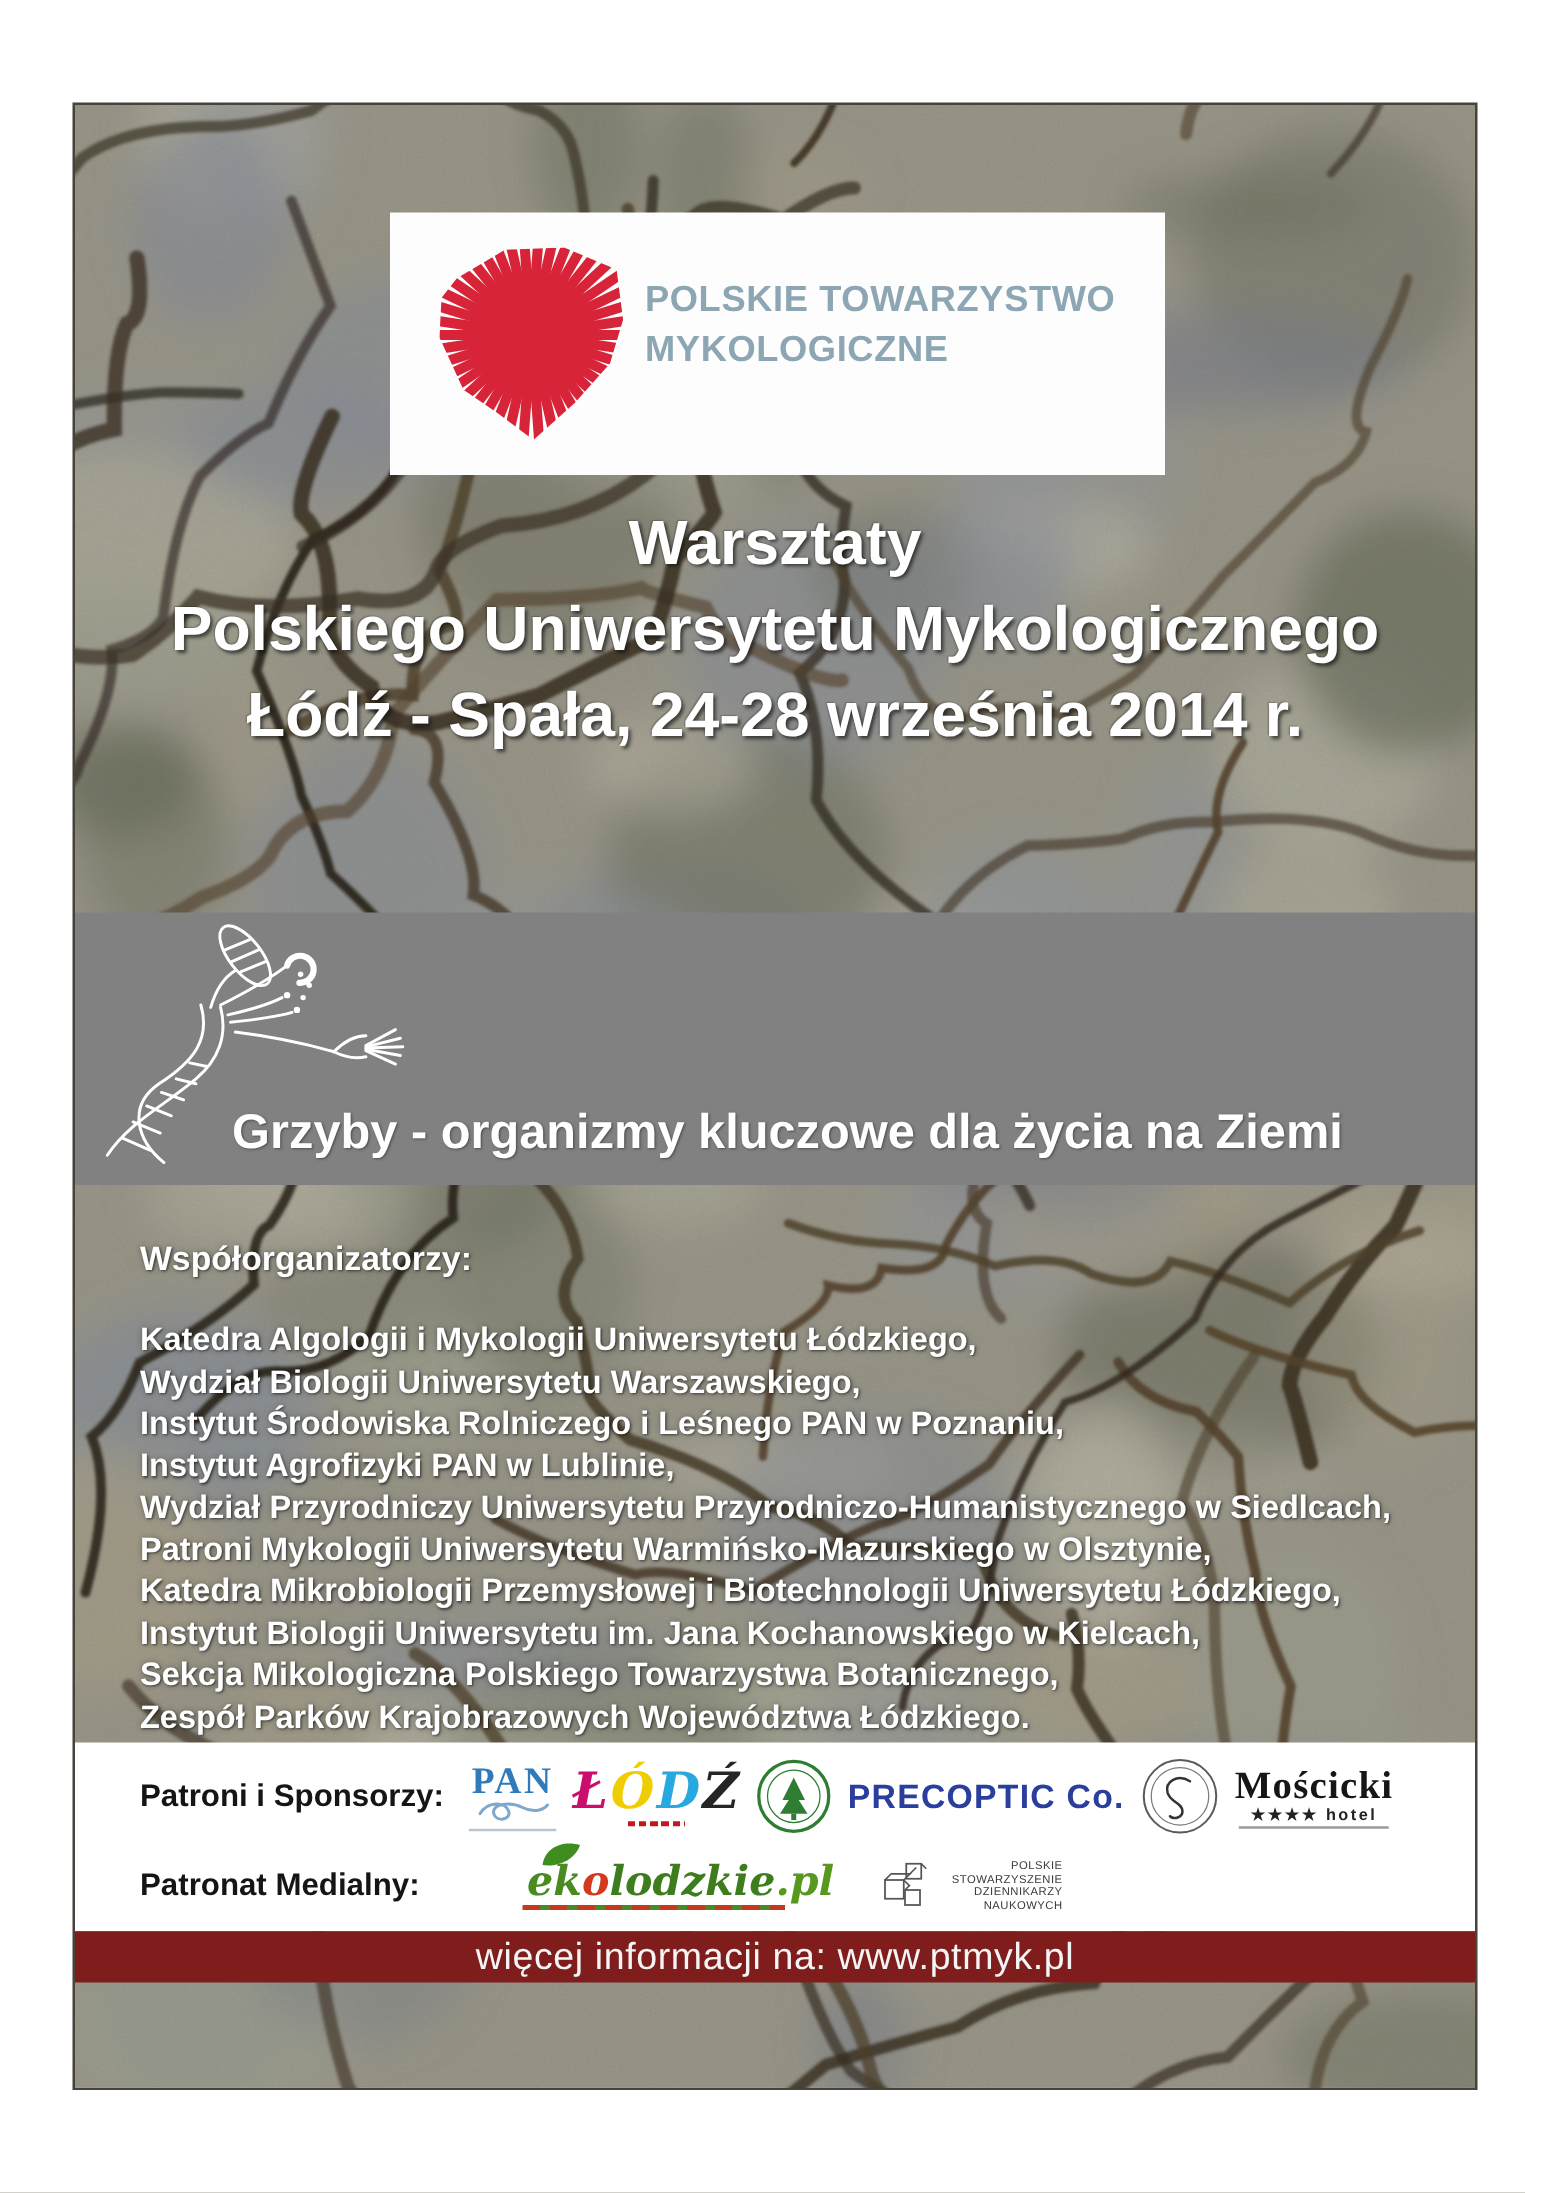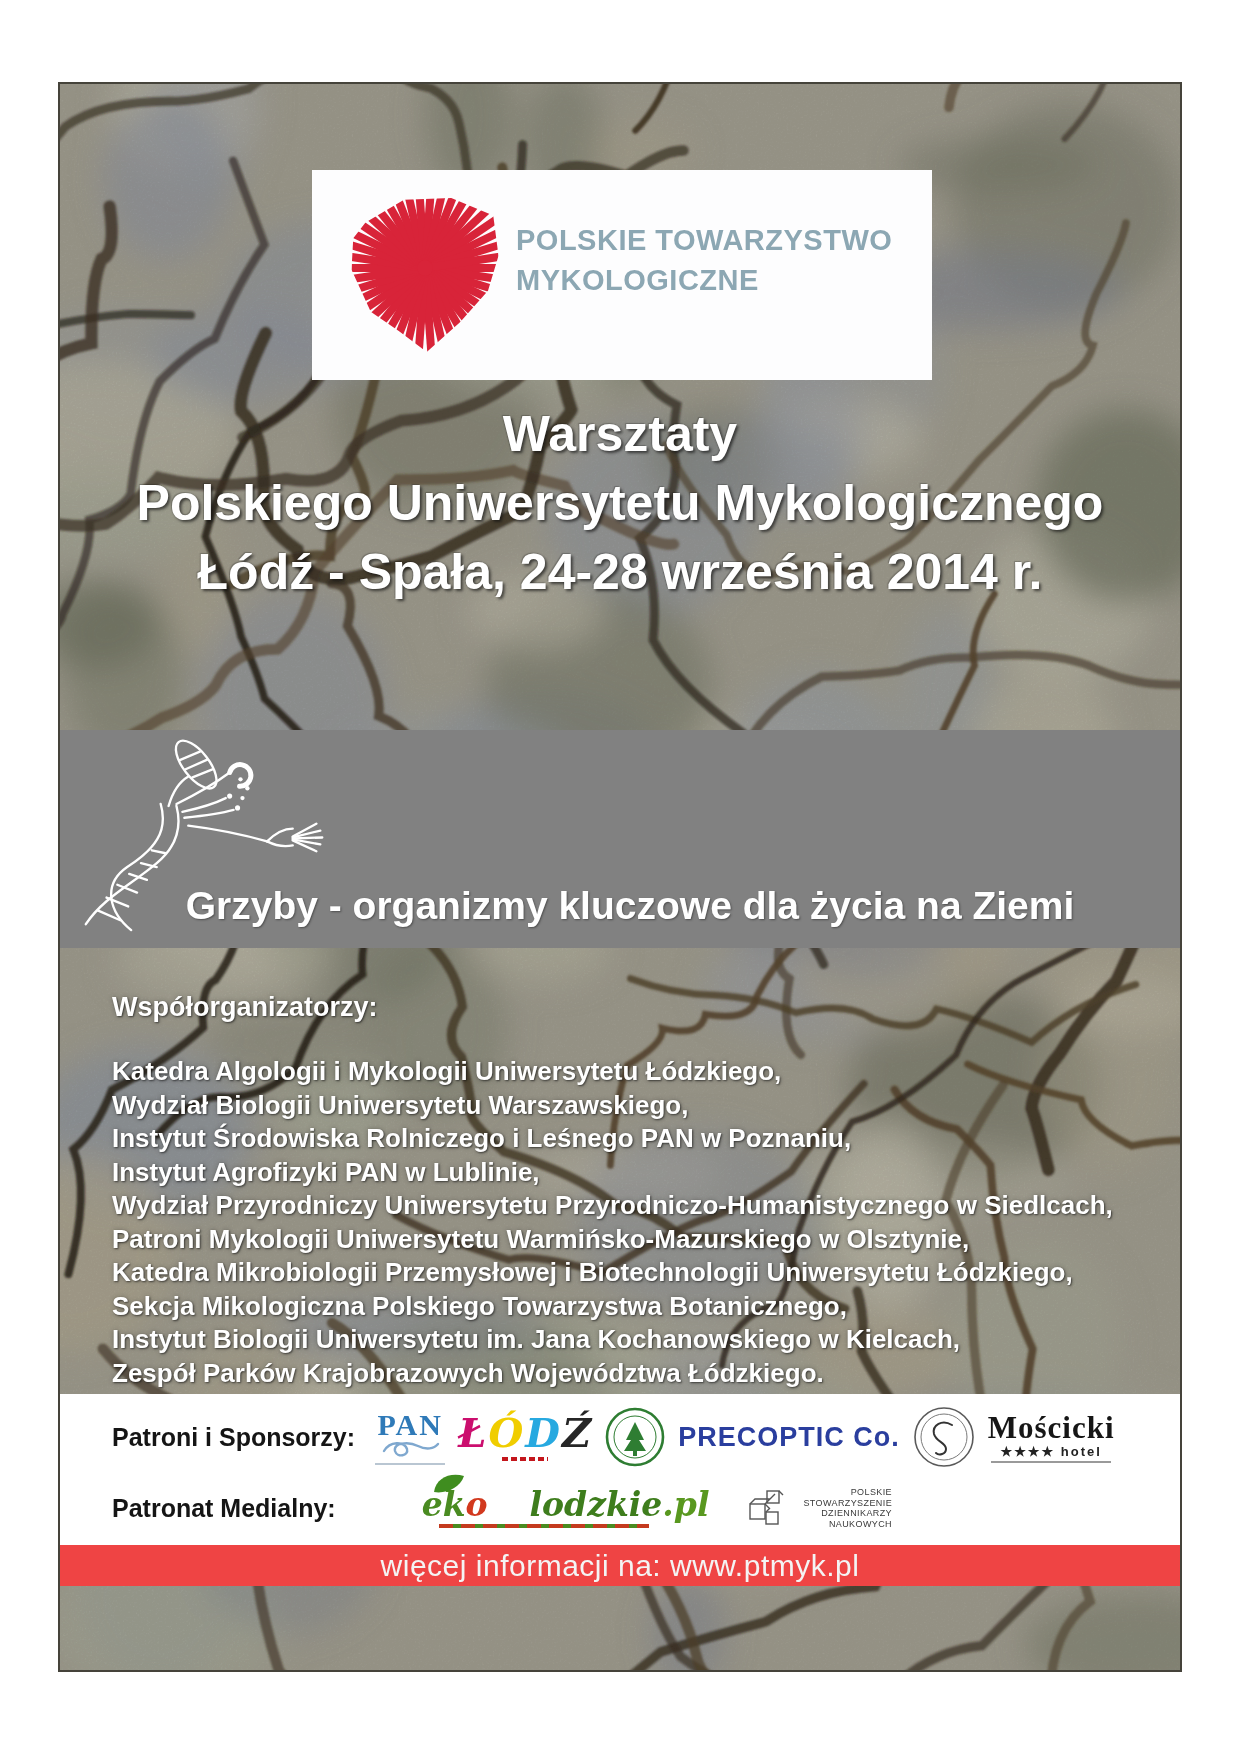--- a/index.html
+++ b/index.html
@@ -52,21 +52,21 @@
 
   .eko{position:relative;font-family:"DejaVu Serif",serif;font-style:italic;font-weight:bold;font-size:33px;white-space:nowrap;}
   .eko-leaf{position:absolute;left:54px;top:-16px;width:34px;height:22px;}
   .eko-tagline{height:4px;margin-top:3px;background:repeating-linear-gradient(90deg,#c43a1e 0 14px,#4a8b21 14px 22px);}
 
   .psdn{display:flex;align-items:center;gap:8px;}
   .psdn-cubes{width:52px;height:52px;}
   .psdn-lines{font-size:9px;line-height:10.5px;color:#3a3a3a;letter-spacing:.4px;text-align:right;}
 
   
-  .black-bar{position:absolute;left:0;top:1461px;width:100%;height:41px;background:#ef4444;color:#f4f4f4;font-size:30px;line-height:41px;text-align:center;letter-spacing:.5px;}
+  .black-bar{position:absolute;left:0;top:1461px;width:100%;height:41px;background:#7f1d1d;color:#f4f4f4;font-size:30px;line-height:41px;text-align:center;letter-spacing:.5px;}
 </style>
 </head>
 <body>
 
 <div class="poster">
 
   <svg id="texture" viewBox="0 0 1124 1590" preserveAspectRatio="none" xmlns="http://www.w3.org/2000/svg">
     <defs>
       <filter id="blotchBlur" x="-30%" y="-30%" width="160%" height="160%">
           <feGaussianBlur stdDeviation="16"></feGaussianBlur>
@@ -312,22 +312,22 @@
   <div class="coorg">
     <div class="coorg-heading">Współorganizatorzy:</div>
     <div class="coorg-list">
         <div class="coorg-line">Katedra Algologii i Mykologii Uniwersytetu Łódzkiego,</div>
         <div class="coorg-line">Wydział Biologii Uniwersytetu Warszawskiego,</div>
         <div class="coorg-line">Instytut Środowiska Rolniczego i Leśnego PAN w Poznaniu,</div>
         <div class="coorg-line">Instytut Agrofizyki PAN w Lublinie,</div>
         <div class="coorg-line">Wydział Przyrodniczy Uniwersytetu Przyrodniczo-Humanistycznego w Siedlcach,</div>
         <div class="coorg-line">Patroni Mykologii Uniwersytetu Warmińsko-Mazurskiego w Olsztynie,</div>
         <div class="coorg-line">Katedra Mikrobiologii Przemysłowej i Biotechnologii Uniwersytetu Łódzkiego,</div>
+        <div class="coorg-line">Instytut Biologii Uniwersytetu im. Jana Kochanowskiego w Kielcach,</div>
         <div class="coorg-line">Sekcja Mikologiczna Polskiego Towarzystwa Botanicznego,</div>
-        <div class="coorg-line">Instytut Biologii Uniwersytetu im. Jana Kochanowskiego w Kielcach,</div>
         <div class="coorg-line">Zespół Parków Krajobrazowych Województwa Łódzkiego.</div>
       </div>
   </div>
 
   <div class="sponsors">
 
     <div class="sp-row sp-row1">
       <span class="sp-label">Patroni i Sponsorzy:</span>
 
       <span class="logo-col">
@@ -375,21 +375,21 @@
     </div>
 
     <div class="sp-row sp-row2">
       <span class="sp-label">Patronat Medialny:</span>
 
       <span class="logo-col">
         <span class="eko">
           <svg class="eko-leaf" viewBox="0 0 34 22" xmlns="http://www.w3.org/2000/svg">
             <path d="M2,20 C4,6 18,0 32,4 C28,16 14,22 2,20 Z" fill="#3f8d1f"></path>
           </svg>
-        <span class="eko-seg" style="color: rgb(74, 139, 33); margin-left: 44px;">ek</span><span class="eko-seg" style="color: rgb(210, 57, 30);">o</span><span class="eko-seg" style="color: rgb(62, 125, 29); margin-left: 42px;">lodzkie</span><span class="eko-seg" style="color: rgb(89, 152, 31);">.pl</span></span>
+        <span class="eko-seg" style="color: rgb(74, 139, 33); margin-left: 44px;">ek</span><span class="eko-seg" style="color: rgb(210, 57, 30);">o</span><span class="eko-seg" style="color: rgb(62, 125, 29);">lodzkie</span><span class="eko-seg" style="color: rgb(89, 152, 31);">.pl</span></span>
         <span class="eko-tagline" style="width:210px;"></span>
       </span>
 
       <span class="psdn">
         <svg class="psdn-cubes" viewBox="0 0 52 52" xmlns="http://www.w3.org/2000/svg">
           <g fill="none" stroke="#555" stroke-width="1.4">
             <rect x="7" y="22" width="15" height="15"></rect>
             <rect x="24" y="9" width="12" height="12"></rect>
             <rect x="23" y="30" width="12" height="12"></rect>
             <path d="M7,22 l5,-5 h15 l-5,5 M27,17 l5,-5 M36,9 l4,4 M22,22 l5,5 M23,30 l4,-4"></path>

